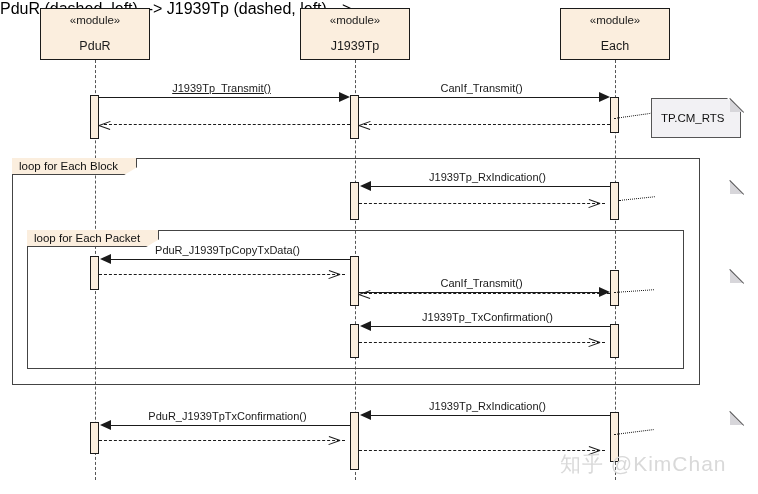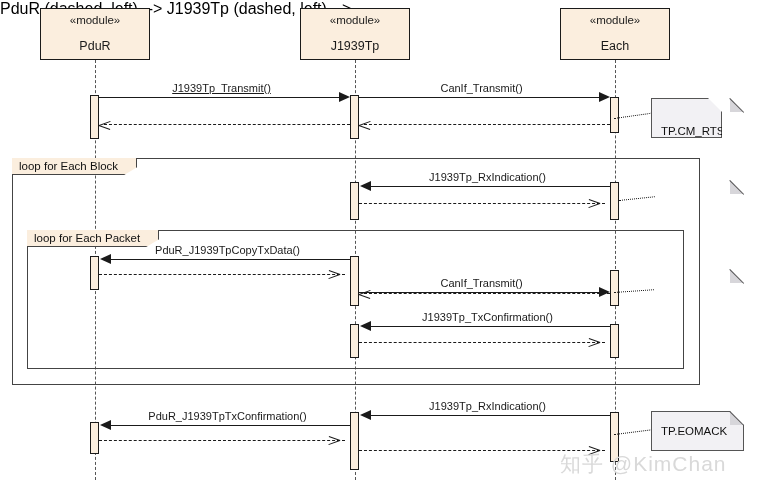--- a/index.html
+++ b/index.html
@@ -155,21 +155,21 @@
 
    J1939Tp (dashed, left) --&gt;
   <div class="msgline dashed" style="left:364px;top:124px;width:246px;"></div>
   <div class="head-open left" style="left:359px;top:119px;">
       <i></i>
       <i></i>
     </div>
 
   
   <div class="notelink" style="left:614px;top:118px;width:40px;transform:rotate(-8deg);"></div>
-  <div class="note" style="left:651px;top:98px;width:71px;height:40px;align-items:flex-end;">
+  <div class="note" style="left:651px;top:98px;width:90px;height:40px;">
     <span>TP.CM_RTS</span>
   </div>
   <div class="note-fold" style="left:730px;top:98px;"></div>
   <div class="note-fold-line" style="left:730px;top:98px;width:20px;transform:rotate(45deg);"></div>
 
   
   <div class="activation" style="left:350px;top:182px;height:38px;"></div>
   <div class="activation" style="left:610px;top:182px;height:38px;"></div>
 
   <div class="msgline solid" style="left:370px;top:186px;width:240px;"></div>
@@ -251,22 +251,19 @@
   <div class="head-solid-l" style="left:100px;top:420px;"></div>
   <div class="msglabel" style="left:105px;top:410px;width:245px;">PduR_J1939TpTxConfirmation()</div>
 
   <div class="msgline dashed" style="left:99px;top:440px;width:246px;"></div>
   <div class="head-open right" style="left:340px;top:435px;">
       <i></i>
       <i></i>
     </div>
 
   <div class="notelink" style="left:614px;top:434px;width:40px;transform:rotate(-7deg);"></div>
-  <div class="note" style="left:651px;top:411px;width:93px;height:40px;">
-    <span>TP.EOMACK</span>
-  </div>
   <div class="note-fold" style="left:730px;top:411px;"></div>
   <div class="note-fold-line" style="left:730px;top:411px;width:20px;transform:rotate(45deg);"></div>
 
   
   <div class="watermark" style="left:560px;top:450px;">知乎 @KimChan</div>
 
 </div>
 
 </body></html>

